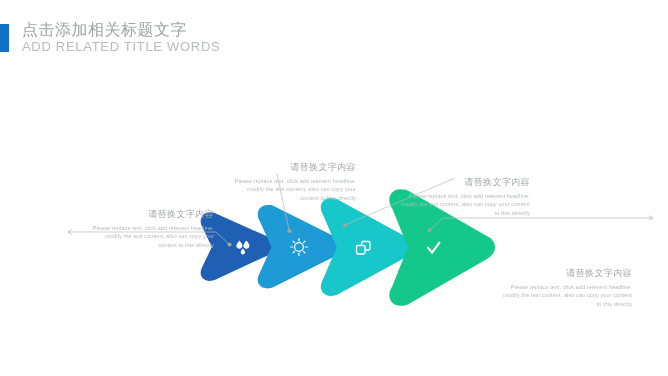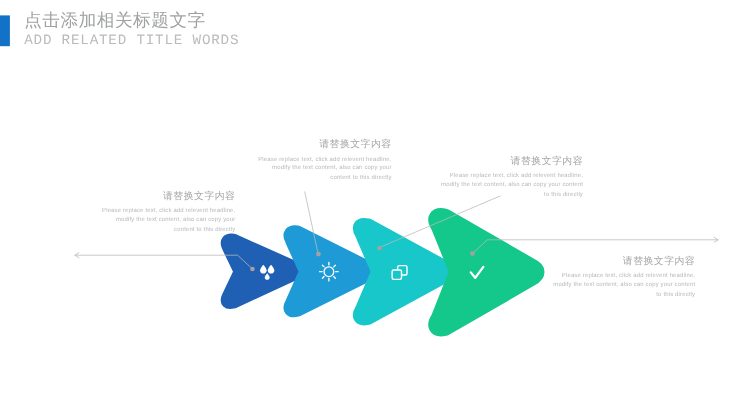--- a/index.html
+++ b/index.html
@@ -13,24 +13,23 @@
     position: relative;
     overflow: hidden;
     font-family: "Liberation Sans", "DejaVu Sans", sans-serif;
     color: #9a9a9a;
   }
 
   
   .title-block {
     position: absolute;
     left: 0;
-    top: 10px;
+    top: 20px;
     display: flex;
     align-items: flex-end;
-    font-family: Liberation Mono, monospace;
   }
   .title-accent {
     width: 9px;
     height: 28px;
     background: #1272c8;
     margin-right: 13px;
   }
   .title-texts { padding-top: 1px; }
   .title-main {
     font-size: 16px;
@@ -45,21 +44,21 @@
     letter-spacing: 0.7px;
     line-height: 11px;
     margin-top: 2px;
     white-space: nowrap;
   }
 
   
   .arrows { position: absolute; left: 0; top: 0; }
 
   
-  .callout { position: absolute; }
+  .callout { position: absolute; margin-top: 36px; }
   .callout .co-head {
     font-size: 9px;
     color: #a4a6a8;
     line-height: 12px;
     letter-spacing: 0.4px;
     margin-bottom: 4px;
     white-space: nowrap;
   }
   .callout .co-body {
     font-size: 5.4px;

